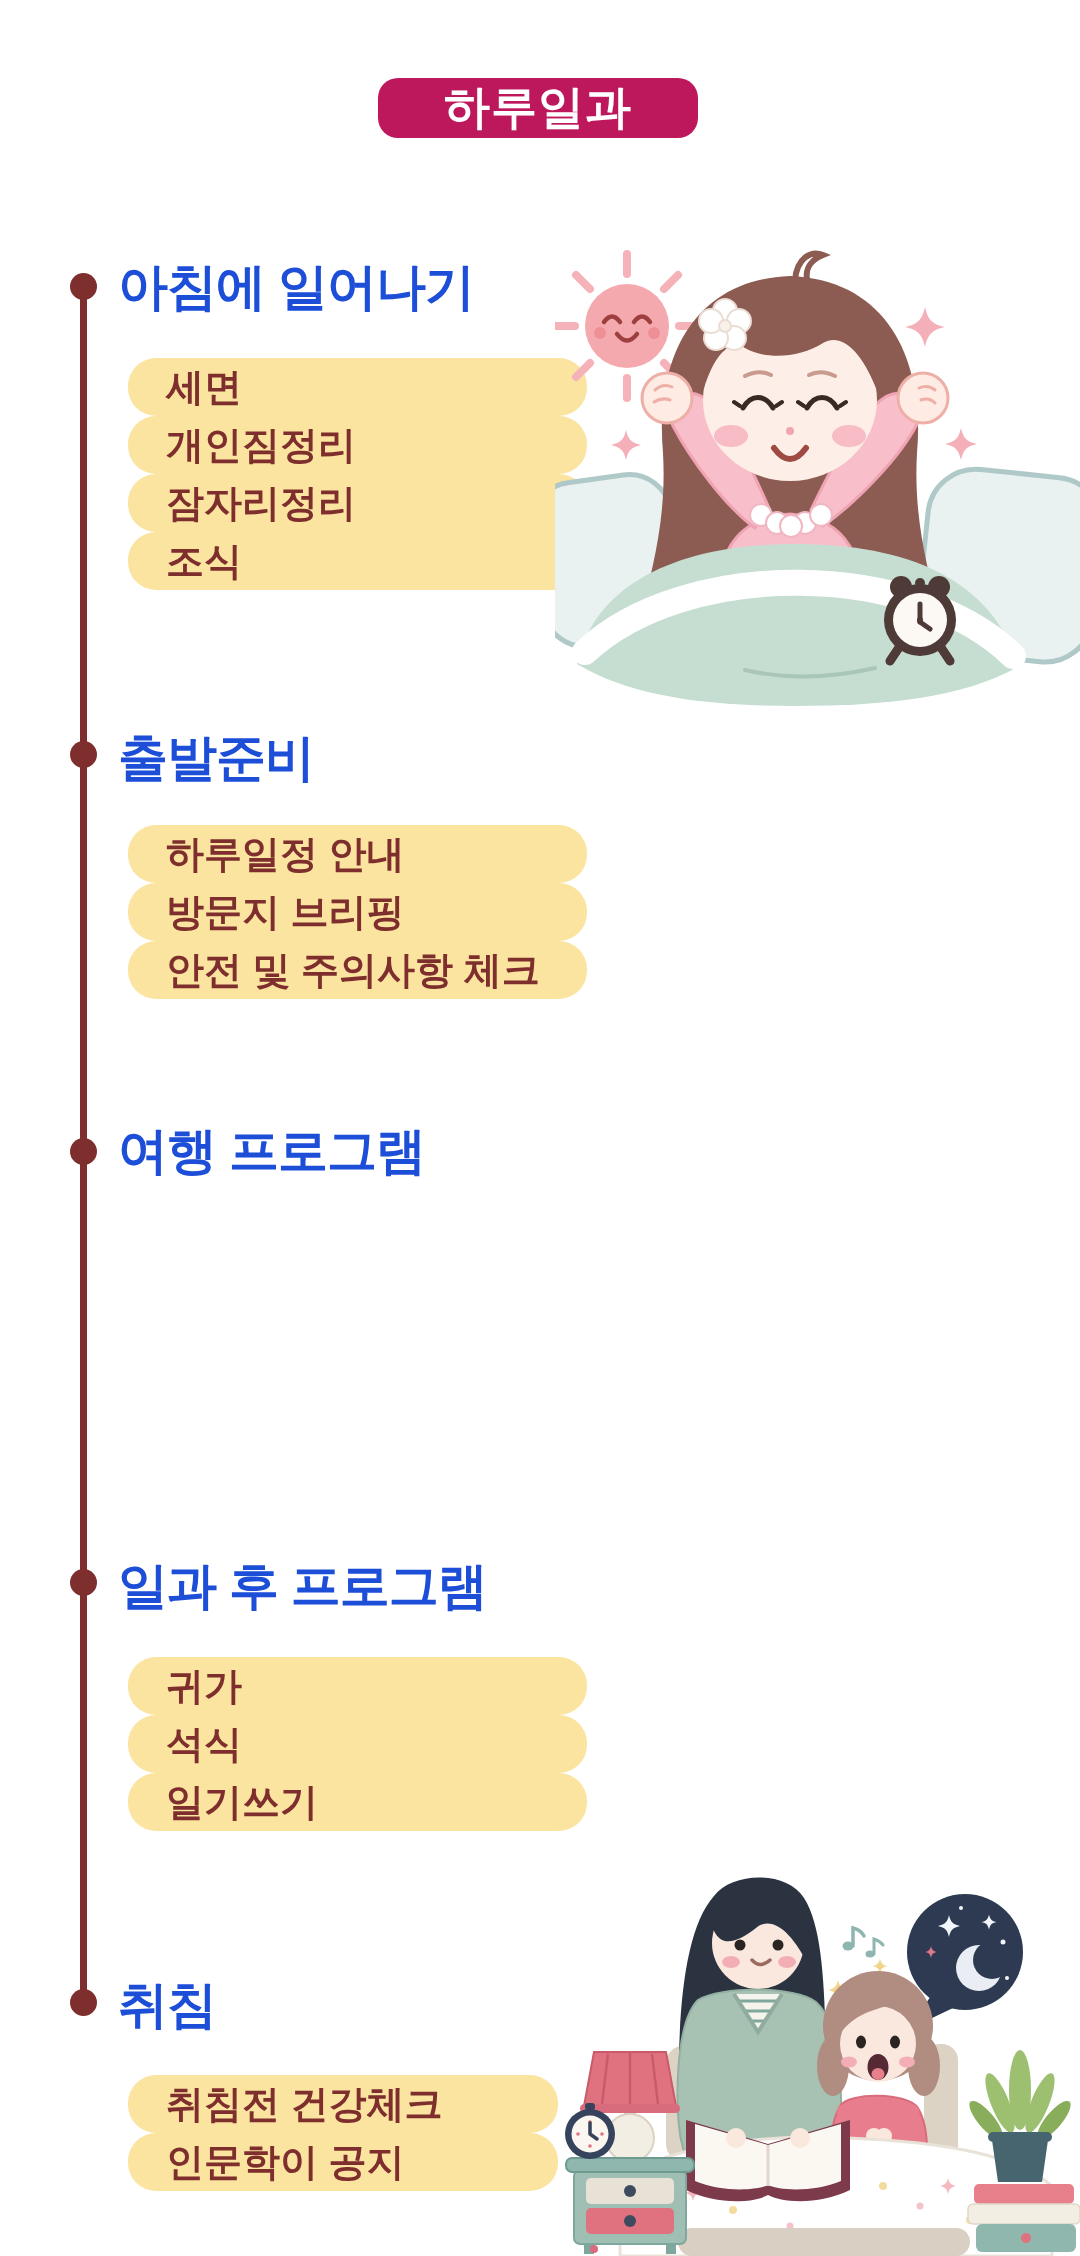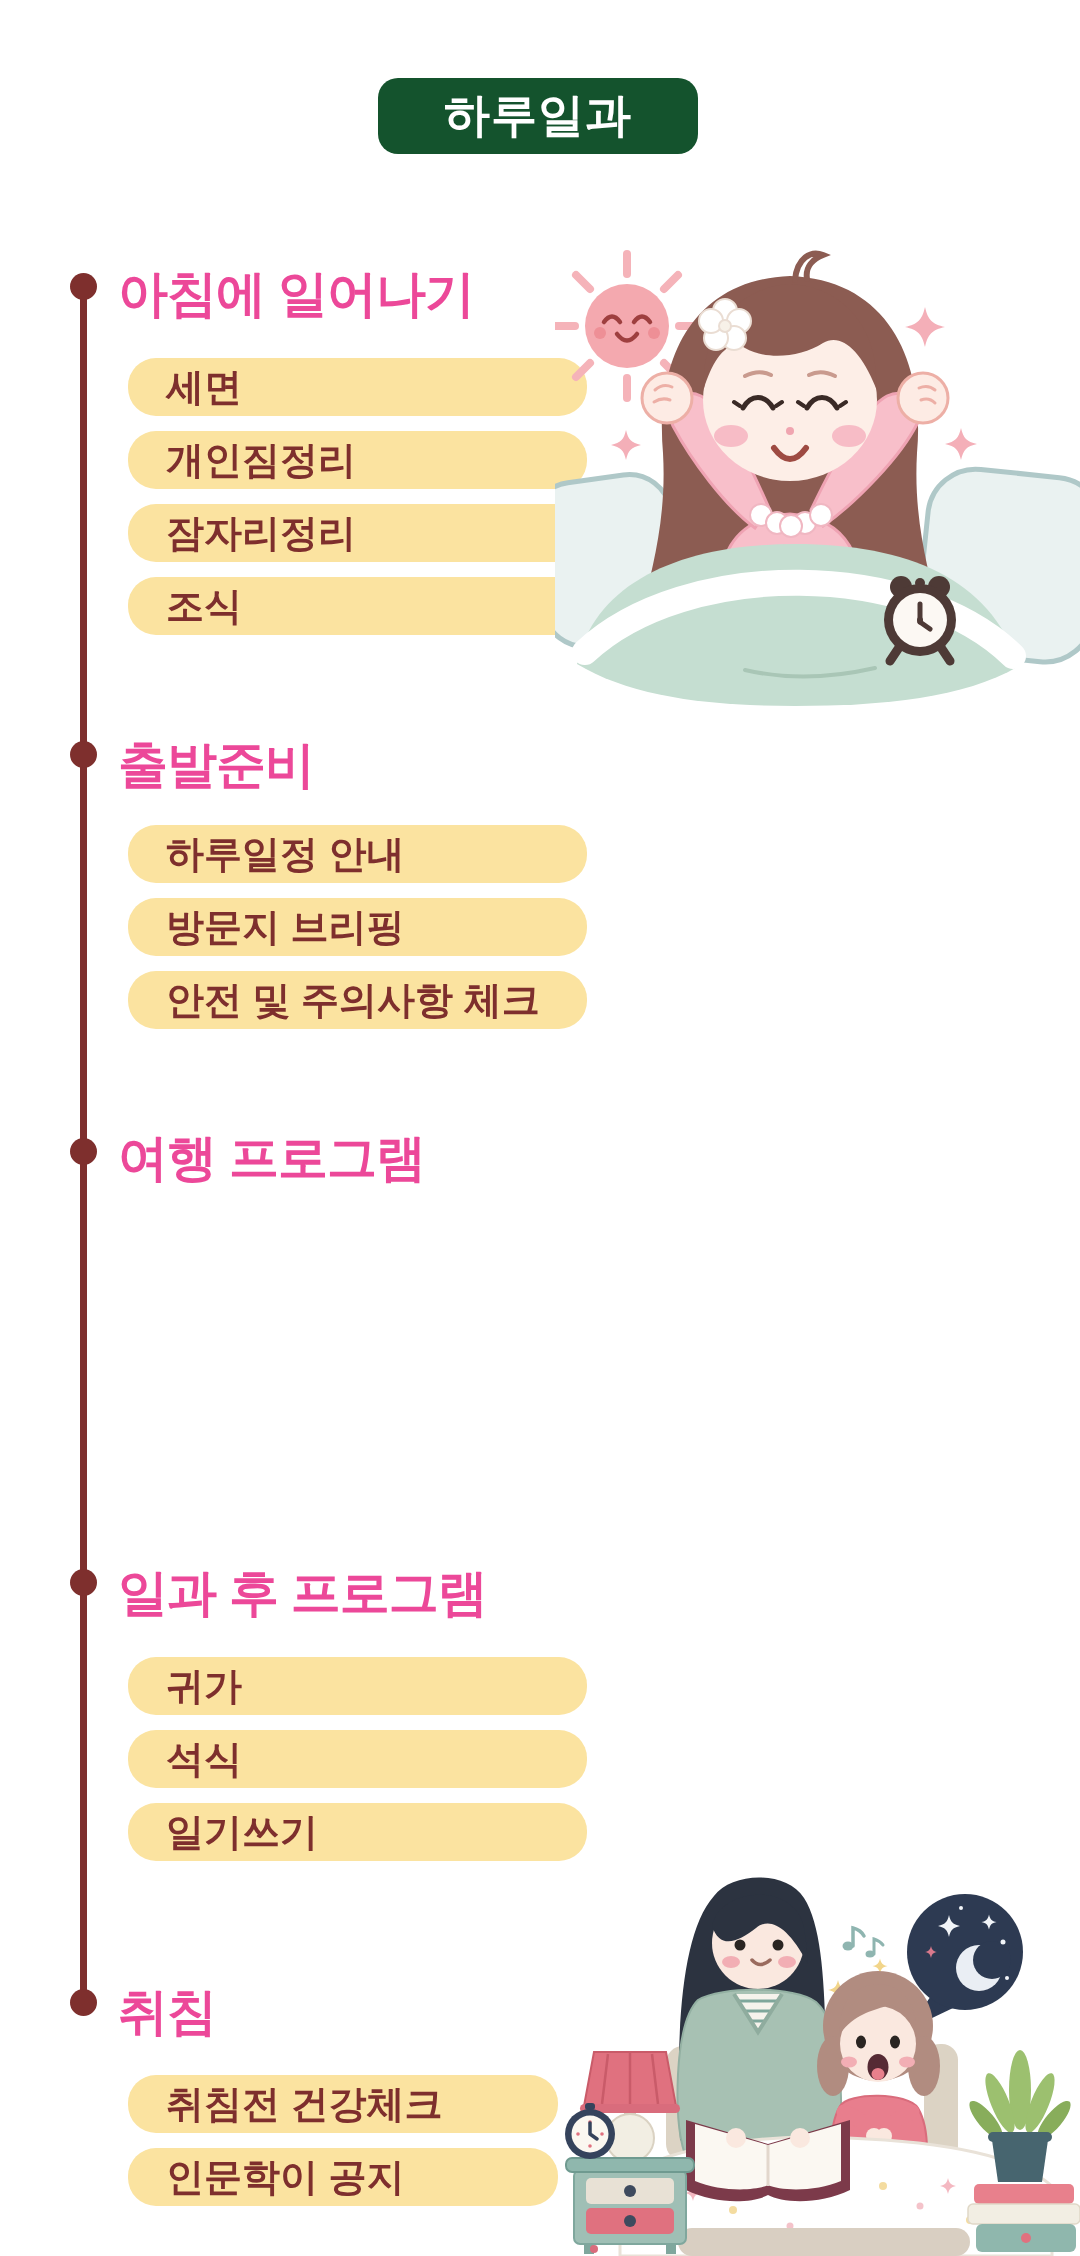--- a/index.html
+++ b/index.html
@@ -7,49 +7,49 @@
     width:1080px;height:2256px;
     background:#ffffff;
     font-family:"Liberation Sans", sans-serif;
     position:relative;
     overflow:hidden;
   }
   .page{position:absolute;inset:0;}
 
   
   .title-badge{
-    position:absolute;left:378px;top:78px;width:320px;height:76px;
-    background:#14532d;border-radius:20px;
+    position:absolute;left:378px;top:78px;width:320px;height:60px;
+    background:#be185d;border-radius:20px;
     display:flex;align-items:center;justify-content:center;
     color:#ffffff;font-size:46px;font-weight:800;letter-spacing:1px;
   }
 
   
   .tl-line{
     position:absolute;left:80px;top:287px;width:7px;height:1716px;
     background:#7E2F2D;border-radius:4px;
   }
   .tl-dot{
     position:absolute;left:70px;width:27px;height:27px;border-radius:50%;
     background:#7E2F2D;
   }
   .dot1{top:273px}.dot2{top:741px}.dot3{top:1138px}.dot4{top:1569px}.dot5{top:1989px}
 
   
   .sec-title{
     position:absolute;left:118px;
-    color:#ec4899;font-size:50px;font-weight:800;line-height:64px;
-    letter-spacing:-1px;white-space:nowrap;margin-top:7px;
+    color:#1d4ed8;font-size:50px;font-weight:800;line-height:64px;
+    letter-spacing:-1px;white-space:nowrap;
   }
   .sec1{top:255px}.sec2{top:726px}.sec3{top:1119px}.sec4{top:1554px}.sec5{top:1973px}
 
   
   .pill-group{
     position:absolute;left:128px;
-    display:flex;flex-direction:column;gap:15px;
+    display:flex;flex-direction:column;
   }
   .pg1{top:358px}.pg2{top:825px}.pg3{top:1223px}.pg4{top:1657px}.pg5{top:2075px}
   .pill{
     width:459px;height:58px;box-sizing:border-box;
     background:#FBE3A0;border-radius:28px;
     display:flex;align-items:center;padding-left:38px;
     color:#7E2F2D;font-size:38px;font-weight:700;white-space:nowrap;
   }
   .pg5 .pill{width:430px;}
 

